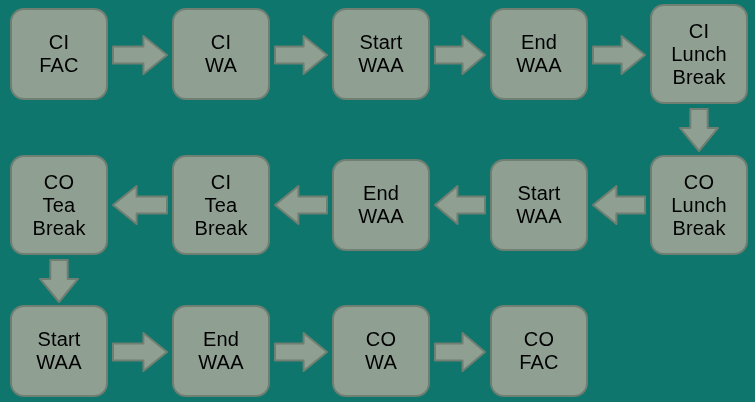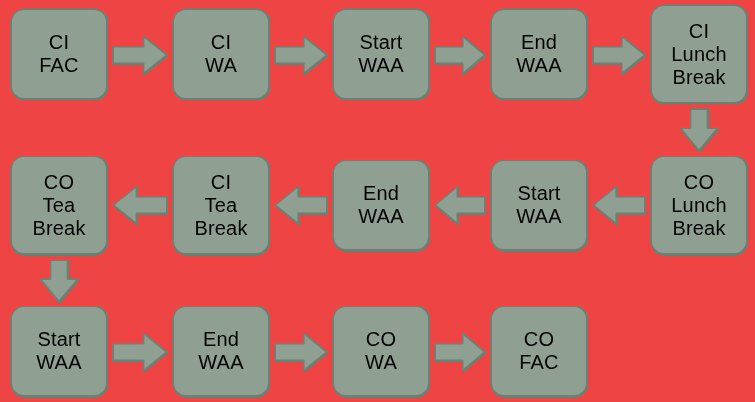--- a/index.html
+++ b/index.html
@@ -33,21 +33,21 @@
   }
   .node .ln { display: block; white-space: nowrap; }
   .arrow {
     position: absolute;
   }
   .arrow svg { display: block; }
 </style>
 </head>
 <body>
 
-<div id="canvas" style="background: #ef4444;">
+<div id="canvas" style="background: #0f766e;">
     <div class="arrow" style="left: 110px; top: 33px; width: 60px; height: 44px;">
       <svg width="60" height="44" viewBox="0 0 60 44">
         <polygon points="3.0,13.4 33.4,13.4 33.4,3.0 57.0,22.0 33.4,41.0 33.4,30.6 3.0,30.6" fill="#8fa093" stroke="#6f7f72" stroke-width="2" stroke-linejoin="round"></polygon>
       </svg>
     </div>
     <div class="arrow" style="left: 272px; top: 33px; width: 58px; height: 44px;">
       <svg width="58" height="44" viewBox="0 0 58 44">
         <polygon points="3.0,13.4 31.6,13.4 31.6,3.0 55.0,22.0 31.6,41.0 31.6,30.6 3.0,30.6" fill="#8fa093" stroke="#6f7f72" stroke-width="2" stroke-linejoin="round"></polygon>
       </svg>
     </div>

